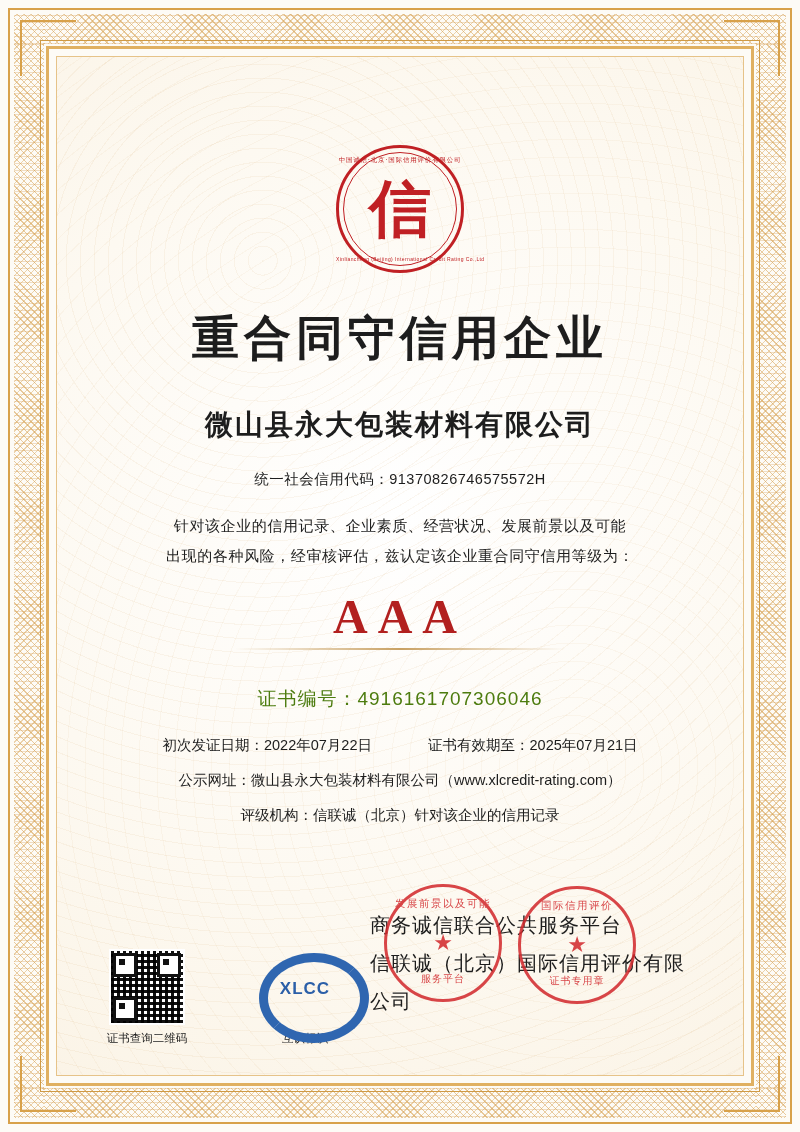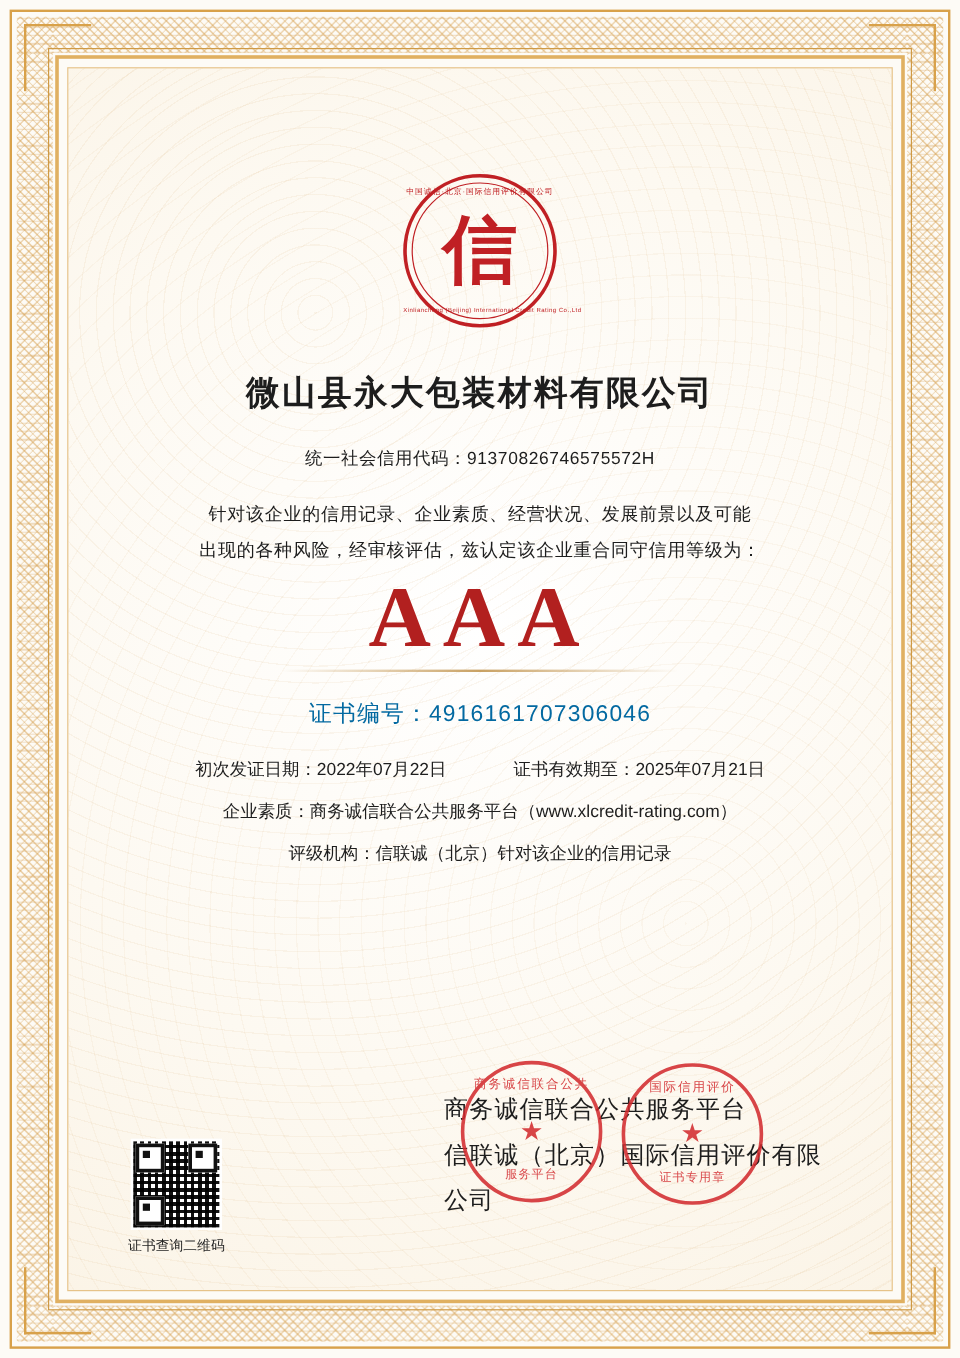--- a/index.html
+++ b/index.html
@@ -159,38 +159,38 @@
     margin: 22px auto 0 auto;
     width: 520px;
     font-size: 15px;
     line-height: 2.0;
     color: #1d1d1d;
     text-align: center;
     letter-spacing: .6px;
   }
 
   .grade {
-    margin-top: 1px;
+    margin-top: 20px;
     font-family: "Liberation Serif", serif;
-    font-size: 72px;
+    font-size: 48px;
     font-weight: bold;
     letter-spacing: 10px;
     color: #b2201f;
     line-height: 1.1;
   }
   .grade-rule {
     margin: 4px auto 0 auto;
     width: 330px; height: 2px;
     background: linear-gradient(to right, rgba(200,160,100,0), #c9a163, rgba(200,160,100,0));
   }
 
   .cert-no {
-    margin-top: 22px;
+    margin-top: 36px;
     font-size: 19px;
-    color: #0369a1;
+    color: #4d7c0f;
     letter-spacing: 1px;
   }
 
   .dates {
     margin-top: 24px;
     display: flex;
     justify-content: center;
     gap: 56px;
     font-size: 14.5px;
     color: #1d1d1d;
@@ -333,68 +333,77 @@
   <div class="content">
 
     <div class="emblem">
       <div class="ring"></div>
       <div class="ring2"></div>
       <div class="arc-top">中国诚信·北京·国际信用评价有限公司</div>
       <div class="glyph">信</div>
       <div class="arc-bottom">Xinliancheng (Beijing) International Credit Rating Co.,Ltd</div>
     </div>
 
+    <div class="title">重合同守信用企业</div>
 
     <div class="company">微山县永大包装材料有限公司</div>
 
     <div class="credit-code">统一社会信用代码：91370826746575572H</div>
 
     <div class="statement">
       <div>针对该企业的信用记录、企业素质、经营状况、发展前景以及可能</div>
       <div>出现的各种风险，经审核评估，兹认定该企业重合同守信用等级为：</div>
     </div>
 
     <div class="grade">AAA</div>
     <div class="grade-rule"></div>
 
     <div class="cert-no">证书编号：4916161707306046</div>
 
     <div class="dates">
       <span>初次发证日期：2022年07月22日</span>
       <span>证书有效期至：2025年07月21日</span>
     </div>
 
-    <div class="info-line">企业素质：商务诚信联合公共服务平台（www.xlcredit-rating.com）</div>
+    <div class="info-line">公示网址：微山县永大包装材料有限公司（www.xlcredit-rating.com）</div>
     <div class="info-line">评级机构：信联诚（北京）针对该企业的信用记录</div>
 
     <div class="footer">
 
       <div class="qr-block">
         <div class="qr">
           <span class="finder f1">
               <i></i>
             </span>
           <span class="finder f2">
               <i></i>
             </span>
           <span class="finder f3">
               <i></i>
             </span>
         </div>
         <div class="qr-caption">证书查询二维码</div>
       </div>
 
+      <div class="xlcc-block">
+        <div class="xlcc-logo">
+          <span class="arc-a"></span>
+          <span class="arc-b"></span>
+          <span class="txt">XLCC</span>
+        </div>
+        <div class="xlcc-caption">互认标识</div>
+      </div>
 
       <div class="stamp-text">
         <div>商务诚信联合公共服务平台</div>
         <div>信联诚（北京）国际信用评价有限公司</div>
       </div>
 
       <div class="stamp stamp-1">
-        <div class="arc">商务诚信联合公共</div>
+        <div class="arc">发展前景以及可能</div>
         <div class="star">★</div>
         <div class="bottom">服务平台</div>
       </div>
 
       <div class="stamp stamp-2">
         <div class="arc">国际信用评价</div>
         <div class="star">★</div>
         <div class="bottom">证书专用章</div>
       </div>
 

